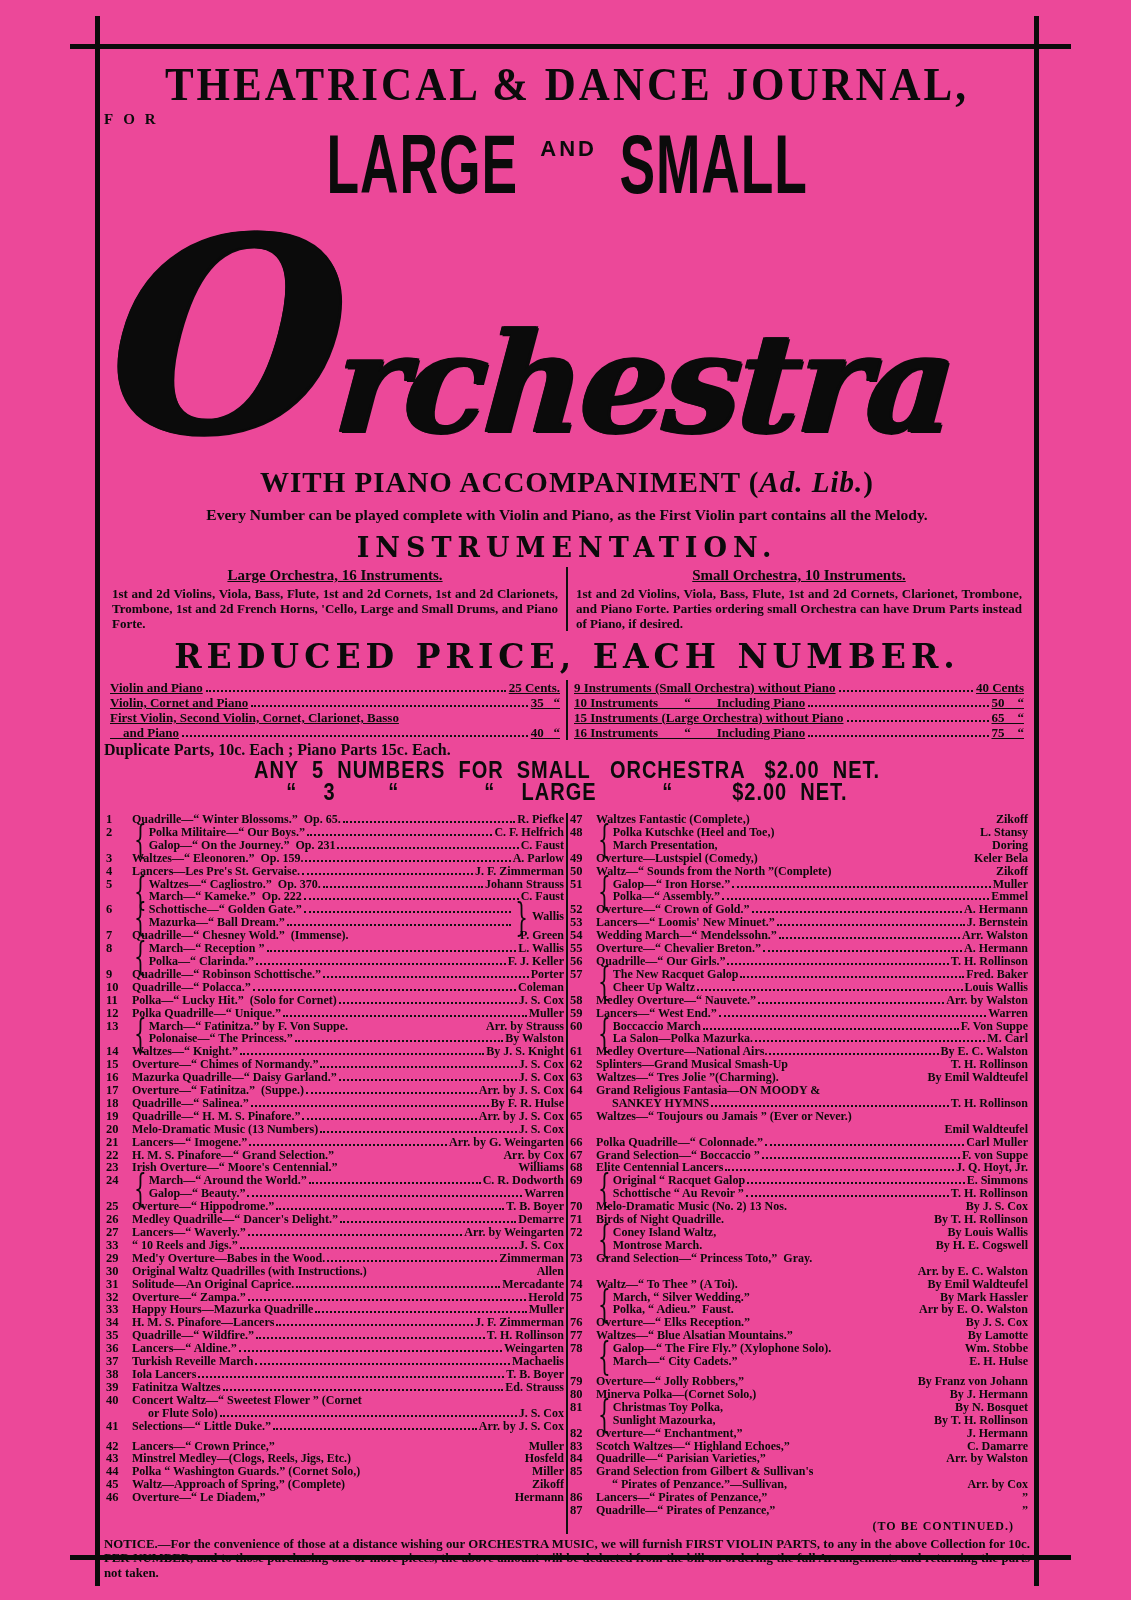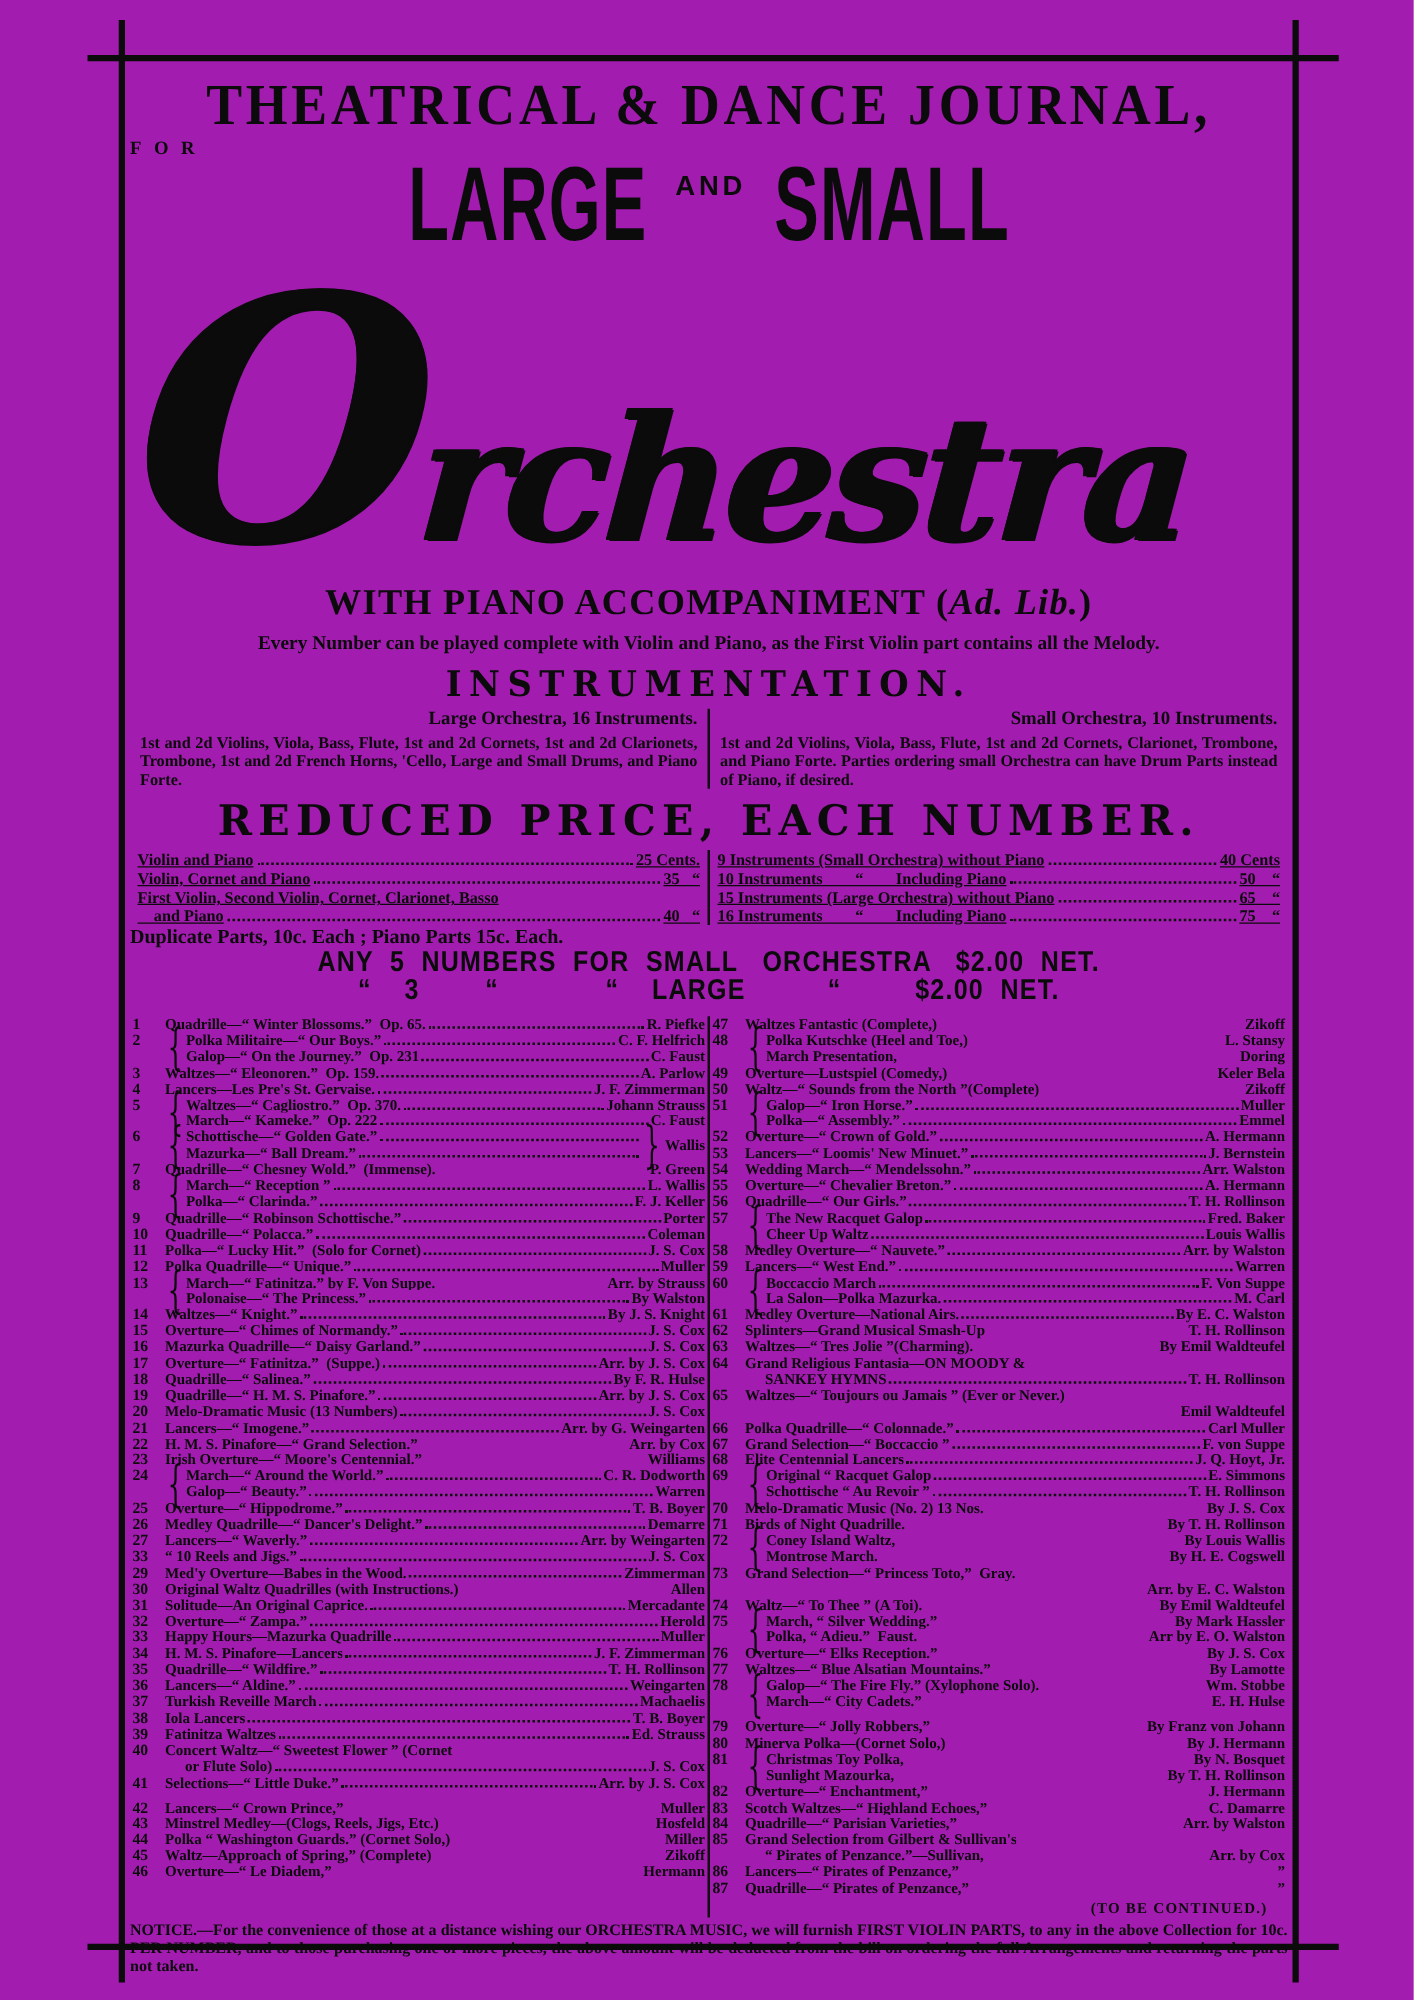--- a/index.html
+++ b/index.html
@@ -1,16 +1,16 @@
 <!DOCTYPE html>
 <html><head>
 <meta charset="utf-8">
 <style>
   html,body{margin:0;padding:0;background:#e8e8e4;}
-  .page{position:relative;width:1131px;height:1600px;background:#a21caf;color:#0b0b0b;
+  .page{position:relative;width:1131px;height:1600px;background:#ec4899;color:#0b0b0b;
         font-family:"Liberation Serif",serif;overflow:hidden;margin:0 auto;}
   
   .fl{position:absolute;background:#0b0b0b;}
   .fl.left{left:95px;top:16px;bottom:14px;width:5px;}
   .fl.right{left:1034px;top:16px;bottom:14px;width:5px;}
   .fl.top{top:44px;left:70px;right:60px;height:5px;}
   .fl.bottom{bottom:40px;left:70px;right:60px;height:5px;}
 
   .content{position:absolute;left:104px;right:101px;top:52px;bottom:48px;}
 
@@ -31,21 +31,21 @@
   .orch-rest{font-size:138px;letter-spacing:-4px;}
 
   .accomp{font:700 29px "Liberation Serif",serif;text-align:center;margin-top:30px;letter-spacing:1px;}
   .accomp .it{font-style:italic;}
   .tagline{font:700 15.5px "Liberation Serif",serif;text-align:center;margin-top:7px;}
 
   .sect-head{font:700 27px "DejaVu Serif",serif;text-align:center;letter-spacing:6px;margin-top:8px;
              transform:scaleY(1.05);}
   .instr-cols{display:flex;margin-top:4px;align-items:stretch;}
   .instr-col{flex:1;padding:0 8px;}
-  .instr-title{font:700 15px "Liberation Serif",serif;text-align:right;}
+  .instr-title{font:700 15px "Liberation Serif",serif;text-align:center;text-decoration:underline;}
   .instr-body{font:700 13px "Liberation Serif",serif;margin-top:2px;text-align:justify;line-height:15px;}
   .vdiv{width:2px;background:#111;}
 
   .price-head{font:700 33px "DejaVu Serif",serif;text-align:center;letter-spacing:5px;margin-top:6px;
               transform:scaleY(1.02);}
   .price-cols{display:flex;margin-top:4px;align-items:stretch;text-decoration:underline;}
   .price-col{flex:1;padding:0 6px;}
   .prow{display:flex;align-items:baseline;font:700 13px "Liberation Serif",serif;line-height:15px;white-space:pre;}
   .prow .lbl{white-space:pre;}
   .prow .dots{flex:1;border-bottom:2px dotted #111;margin:0 3px 3px 3px;min-width:6px;}

